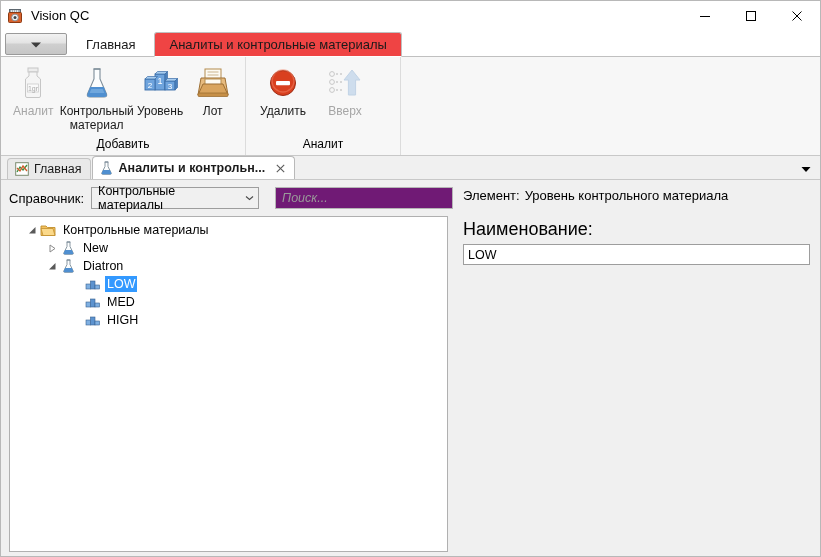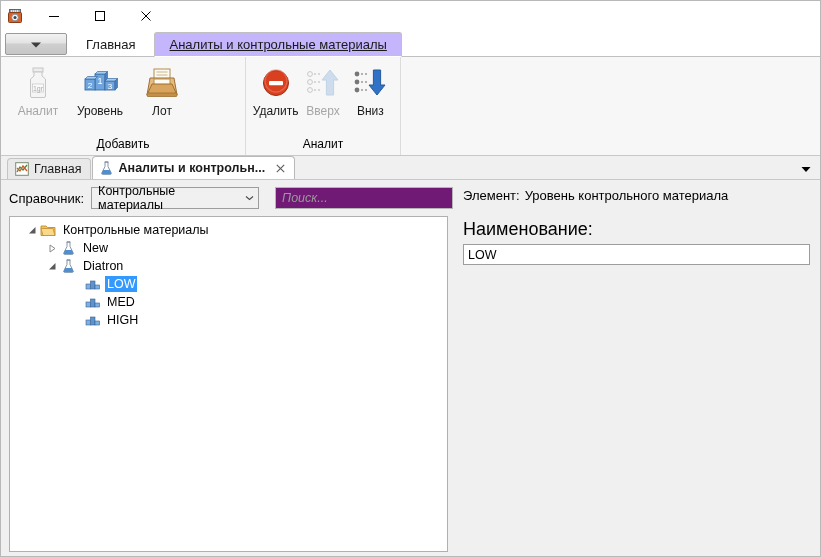--- a/index.html
+++ b/index.html
@@ -98,28 +98,27 @@
     align-items: center;
     font-size: 13px;
     color: #1a1a1a;
     border: 1px solid transparent;
     border-bottom: none;
     box-sizing: border-box;
     background: transparent;
     border-radius: 3px 3px 0 0;
   }
   .ribbon-tab.active {
-    background: #c4b5fd;
+    background: #ef4444;
     border: 1px solid #c0c0c0;
     border-bottom: 1px solid #ffffff;
     height: 25px;
     margin-bottom: -1px;
     position: relative;
     z-index: 3;
-    text-decoration: underline;
   }
 
   
   .ribbon {
     height: 100px;
     background: #f7f7f7;
     border-top: 1px solid #c0c0c0;
     border-bottom: 1px solid #c8c8c8;
     display: flex;
     flex: 0 0 auto;
@@ -370,20 +369,21 @@
         <rect x="2.5" y="1.5" width="11" height="3" fill="#9aa4ad" stroke="#5d666e" stroke-width="1"></rect>
         <rect x="4" y="2.2" width="1.2" height="1.8" fill="#e6eaed"></rect>
         <rect x="6" y="2.2" width="1.2" height="1.8" fill="#e6eaed"></rect>
         <rect x="8" y="2.2" width="1.2" height="1.8" fill="#e6eaed"></rect>
         <rect x="10" y="2.2" width="1.2" height="1.8" fill="#e6eaed"></rect>
         <rect x="1.5" y="4.5" width="13" height="10" rx="1" fill="#d9622d" stroke="#8c3a12" stroke-width="1"></rect>
         <circle cx="8" cy="9.5" r="3.4" fill="#f3f4f5" stroke="#7d848a" stroke-width="0.9"></circle>
         <circle cx="8" cy="9.5" r="1.5" fill="#3c4349"></circle>
       </svg>
     </span>
+    <span class="title-text">Vision QC</span>
     <div class="win-buttons">
       <div class="win-btn">
         <svg width="12" height="12" viewBox="0 0 12 12">
             <line x1="1" y1="6.5" x2="11" y2="6.5" stroke="#000" stroke-width="1"></line>
           </svg>
       </div>
       <div class="win-btn">
         <svg width="12" height="12" viewBox="0 0 12 12">
             <rect x="1.5" y="1.5" width="9" height="9" fill="none" stroke="#000" stroke-width="1"></rect>
           </svg>
@@ -422,20 +422,31 @@
             <svg width="32" height="34" viewBox="0 0 32 34">
               <rect x="11" y="2" width="10" height="4" fill="#e3e3e3" stroke="#8c8c8c" stroke-width="1"></rect>
               <path d="M12 6 L12 10 L8.5 13 L8.5 30 Q8.5 31.5 10 31.5 L22 31.5 Q23.5 31.5 23.5 30 L23.5 13 L20 10 L20 6 Z" fill="#f4f4f4" stroke="#8c8c8c" stroke-width="1"></path>
               <rect x="10.5" y="18" width="11" height="8" fill="#ffffff" stroke="#9a9a9a" stroke-width="0.8"></rect>
               <text x="16" y="24.5" font-family="Liberation Sans, sans-serif" font-size="7" fill="#4a4a4a" text-anchor="middle">1gr</text>
             </svg>
           </span>
           <span class="rb-label">Аналит</span>
         </div>
 
+        <div class="rb-btn wide">
+          <span class="rb-icon">
+            <svg width="32" height="34" viewBox="0 0 32 34">
+              <path d="M13 3 L13 13 L6.5 28 Q5.5 31 9 31 L23 31 Q26.5 31 25.5 28 L19 13 L19 3 Z" fill="#fbfdfe" stroke="#7d8d99" stroke-width="1.1"></path>
+              <path d="M9.2 21 L22.8 21 L25.5 28 Q26.5 31 23 31 L9 31 Q5.5 31 6.5 28 Z" fill="#4f8fd0"></path>
+              <path d="M10.3 23 L21.7 23 L23.4 27 L8.6 27 Z" fill="#7eb1e3" opacity="0.7"></path>
+              <line x1="12.6" y1="3" x2="19.4" y2="3" stroke="#7d8d99" stroke-width="1.4"></line>
+            </svg>
+          </span>
+          <span class="rb-label">Контрольный материал</span>
+        </div>
 
         <div class="rb-btn">
           <span class="rb-icon">
             <svg width="36" height="30" viewBox="0 0 36 30">
               <rect x="13" y="6" width="10" height="16" fill="#6fa4dd" stroke="#3b6da8" stroke-width="0.9"></rect>
               <polygon points="13,6 15.5,3.5 25.5,3.5 23,6" fill="#a8cdf0" stroke="#3b6da8" stroke-width="0.7"></polygon>
               <polygon points="23,6 25.5,3.5 25.5,19.5 23,22" fill="#4d81bd" stroke="#3b6da8" stroke-width="0.7"></polygon>
               <text x="18" y="16" font-family="Liberation Sans, sans-serif" font-size="9" fill="#ffffff" text-anchor="middle">1</text>
               <rect x="3" y="11" width="10" height="11" fill="#6fa4dd" stroke="#3b6da8" stroke-width="0.9"></rect>
               <polygon points="3,11 5.5,8.5 15.5,8.5 13,11" fill="#a8cdf0" stroke="#3b6da8" stroke-width="0.7"></polygon>
@@ -488,34 +499,20 @@
               <circle cx="4" cy="14" r="2.4" fill="none" stroke="#8c8c8c" stroke-width="1"></circle>
               <line x1="8" y1="14" x2="16" y2="14" stroke="#9a9a9a" stroke-width="1.4" stroke-dasharray="2,2"></line>
               <circle cx="4" cy="22" r="2.4" fill="none" stroke="#8c8c8c" stroke-width="1"></circle>
               <line x1="8" y1="22" x2="16" y2="22" stroke="#9a9a9a" stroke-width="1.4" stroke-dasharray="2,2"></line>
               <polygon points="24,2 32,12 27.6,12 27.6,27 20.4,27 20.4,12 16,12" fill="#9dbfe2" stroke="#7fa6cf" stroke-width="1"></polygon>
             </svg>
           </span>
           <span class="rb-label">Вверх</span>
         </div>
 
-        <div class="rb-btn">
-          <span class="rb-icon">
-            <svg width="34" height="30" viewBox="0 0 34 30">
-              <circle cx="4" cy="6" r="2.4" fill="#777777"></circle>
-              <line x1="8" y1="6" x2="16" y2="6" stroke="#9a9a9a" stroke-width="1.4" stroke-dasharray="2,2"></line>
-              <circle cx="4" cy="14" r="2.4" fill="#777777"></circle>
-              <line x1="8" y1="14" x2="16" y2="14" stroke="#9a9a9a" stroke-width="1.4" stroke-dasharray="2,2"></line>
-              <circle cx="4" cy="22" r="2.4" fill="#777777"></circle>
-              <line x1="8" y1="22" x2="16" y2="22" stroke="#9a9a9a" stroke-width="1.4" stroke-dasharray="2,2"></line>
-              <polygon points="24,27 32,17 27.6,17 27.6,2 20.4,2 20.4,17 16,17" fill="#2f72c6" stroke="#255a9c" stroke-width="1"></polygon>
-            </svg>
-          </span>
-          <span class="rb-label">Вниз</span>
-        </div>
       </div>
       <div class="ribbon-group-label">Аналит</div>
     </div>
 
     <div class="ribbon-group" style="flex:1 1 auto;"></div>
   </div>
 
   <div class="doc-tabstrip">
     <div class="doc-tab">
       <span class="doc-tab-icon">

